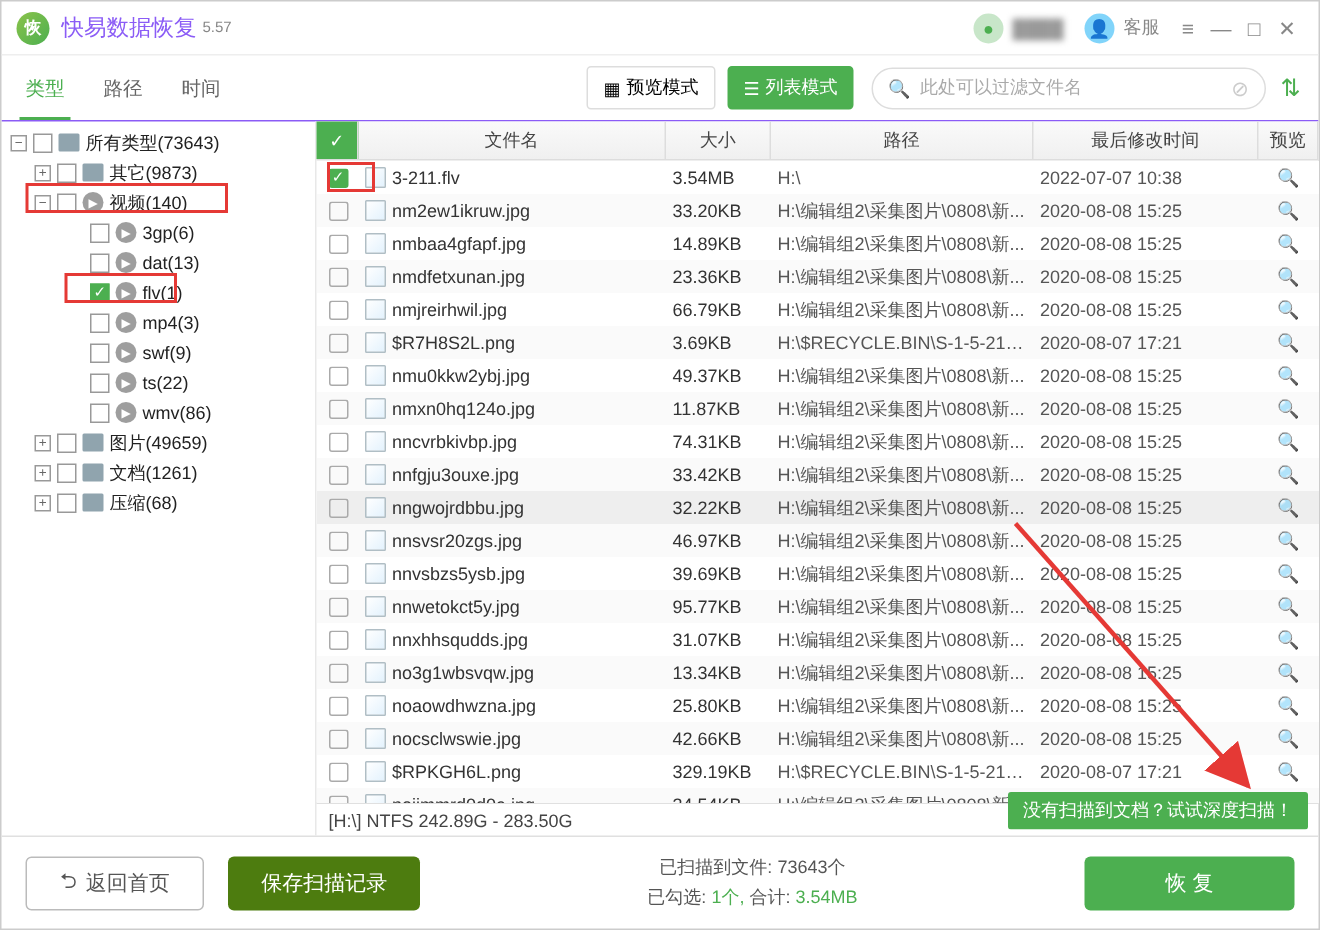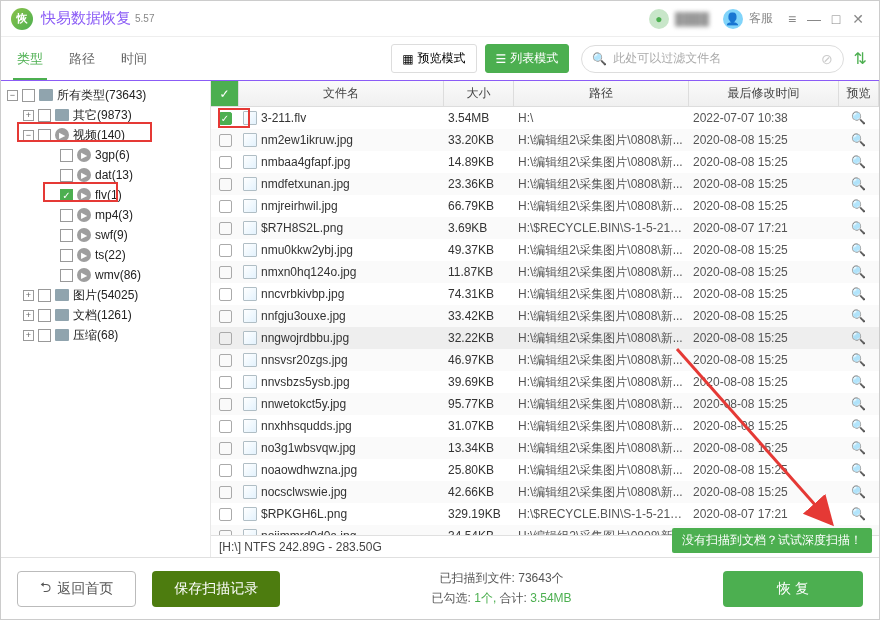--- a/index.html
+++ b/index.html
@@ -174,21 +174,21 @@
     <div class="tree-row indent2">
         <span class="pm none"></span>
         <span class="cb"></span>
         <span class="ficon">▶</span>
         <span>wmv(86)</span>
       </div>
     <div class="tree-row indent1">
         <span class="pm">+</span>
         <span class="cb"></span>
         <span class="folder"></span>
-        <span>图片(54025)</span>
+        <span>图片(49659)</span>
       </div>
     <div class="tree-row indent1">
         <span class="pm">+</span>
         <span class="cb"></span>
         <span class="folder"></span>
         <span>文档(1261)</span>
       </div>
     <div class="tree-row indent1">
         <span class="pm">+</span>
         <span class="cb"></span>

